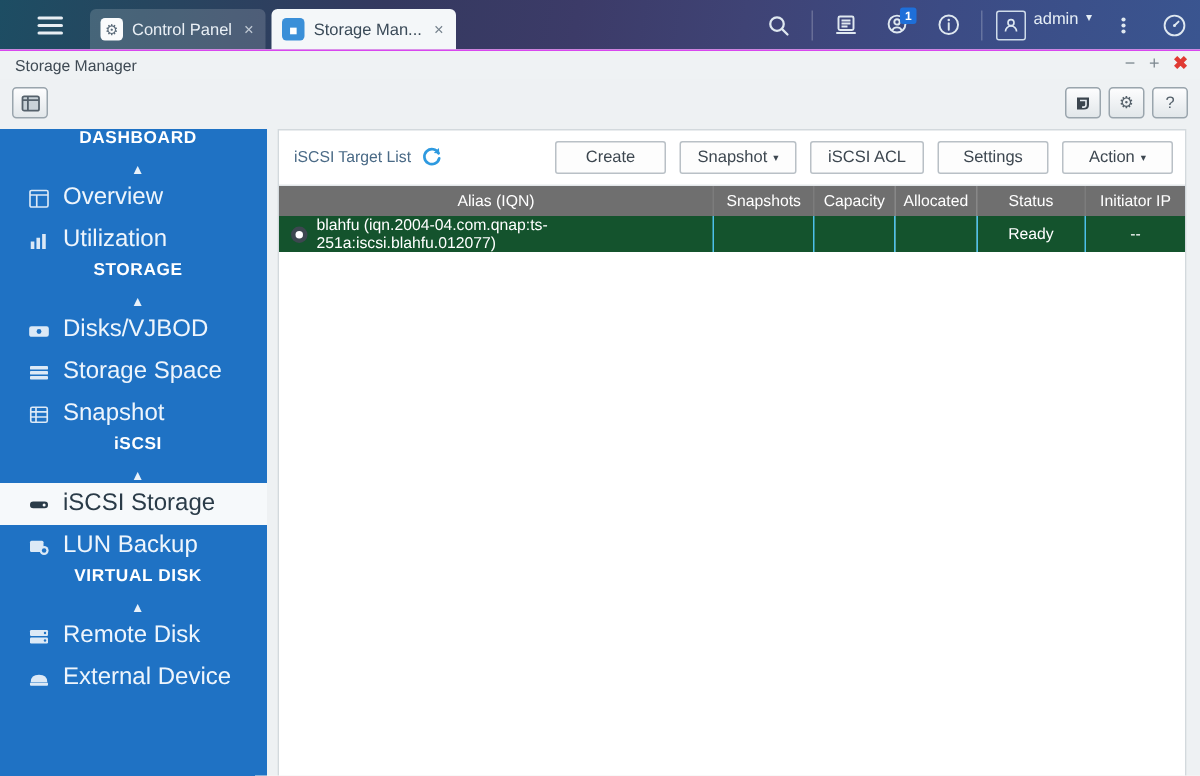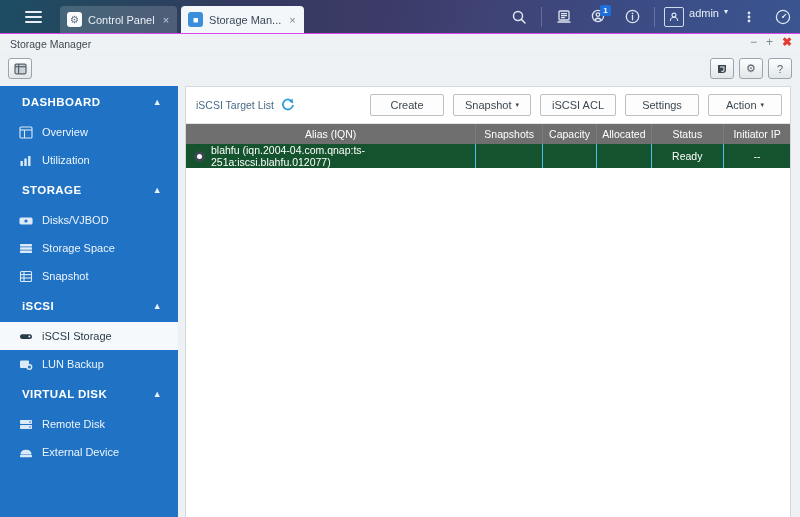--- a/index.html
+++ b/index.html
@@ -95,26 +95,26 @@
   
   .body-wrap { position: absolute; left: 0; top: 52px; width: 800px; height: 432px; }
 
   .sidebar {
     position: absolute; left: 0; top: 0; width: 178px; height: 453px;
     background: #1f72c4; overflow: hidden;
   }
   .sb-group {
     display: flex; align-items: center; justify-content: space-between;
     height: 32px; padding: 0 16px 0 22px; color: #ffffff;
-    font-size: 11.5px; font-weight: bold; letter-spacing: .4px; cursor: pointer;
+    font-size: 11.5px; font-weight: bold; letter-spacing: .4px; cursor: pointer; flex-direction: column;
   }
   .sb-chev { font-size: 9px; opacity: .9; }
   .sb-item {
     display: flex; align-items: center; gap: 9px; height: 28px;
-    padding-left: 18px; color: #eef5fc; font-size: 11px; cursor: pointer;
+    padding-left: 18px; color: #eef5fc; font-size: 16px; cursor: pointer;
   }
   .sb-item.selected { background: #f6f9fb; color: #2a3b48; }
   .sb-ico { width: 15px; height: 15px; flex: none; display: flex; align-items: center; justify-content: center; }
 
   
   .content {
     position: absolute; left: 185px; top: 0; width: 606px; height: 453px;
     background: #ffffff; border: 1px solid #d3d9dd;
   }
   .content-toolbar {

